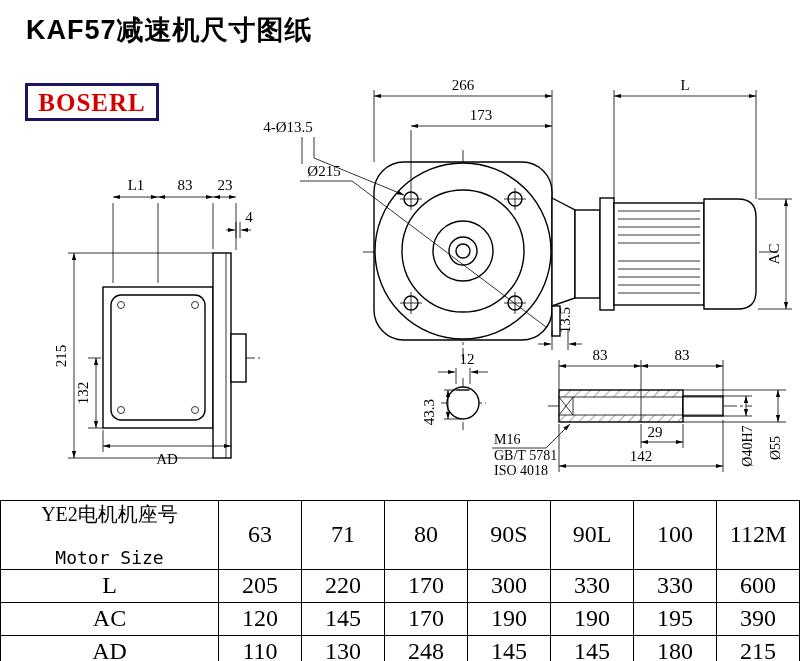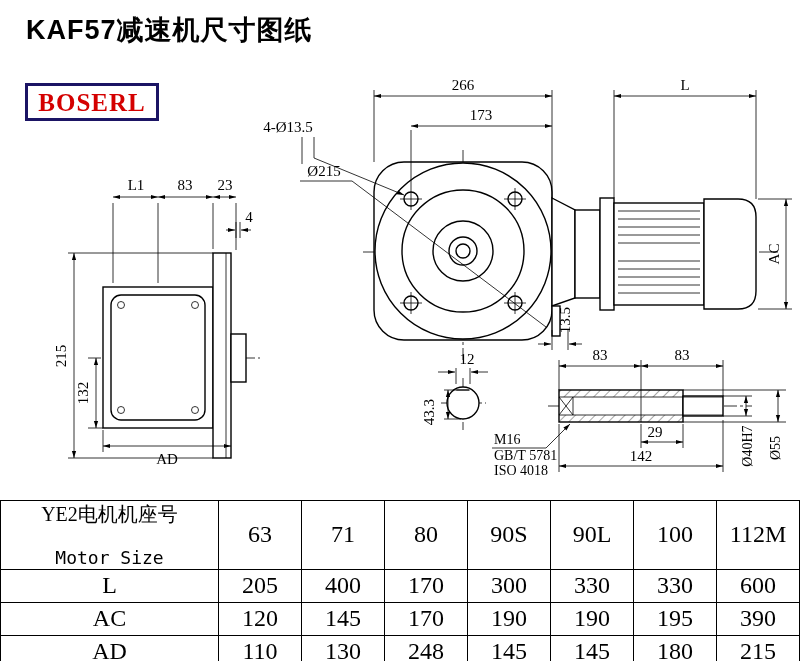--- a/index.html
+++ b/index.html
@@ -325,21 +325,21 @@
         <th class="num">71</th>
         <th class="num">80</th>
         <th class="num">90S</th>
         <th class="num">90L</th>
         <th class="num">100</th>
         <th class="num">112M</th>
       </tr>
       <tr class="row">
         <td class="num">L</td>
         <td class="num">205</td>
-        <td class="num">400</td>
+        <td class="num">220</td>
         <td class="num">170</td>
         <td class="num">300</td>
         <td class="num">330</td>
         <td class="num">330</td>
         <td class="num">600</td>
       </tr>
       <tr class="row">
         <td class="num">AC</td>
         <td class="num">120</td>
         <td class="num">145</td>

